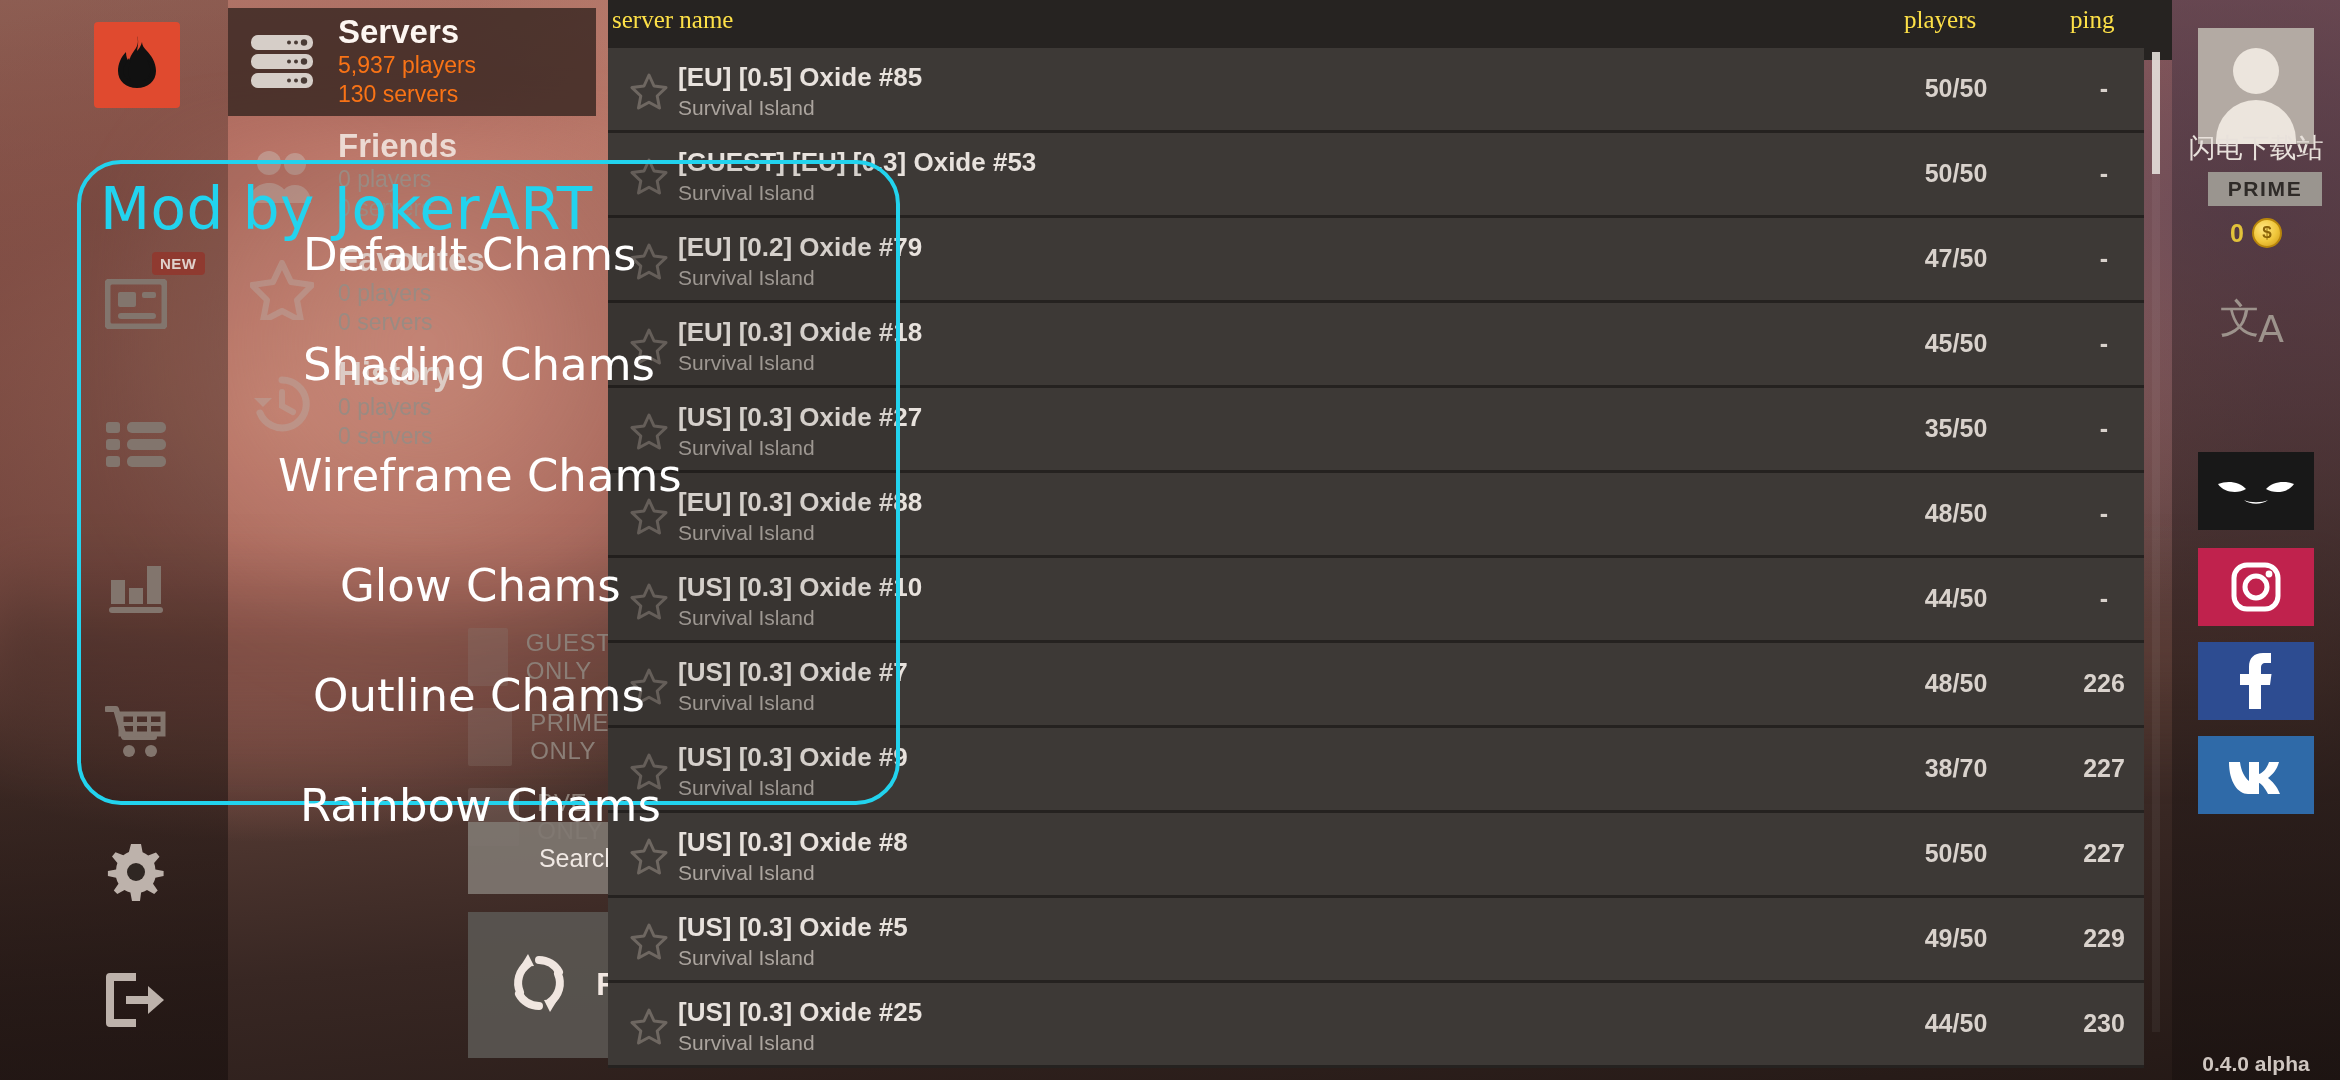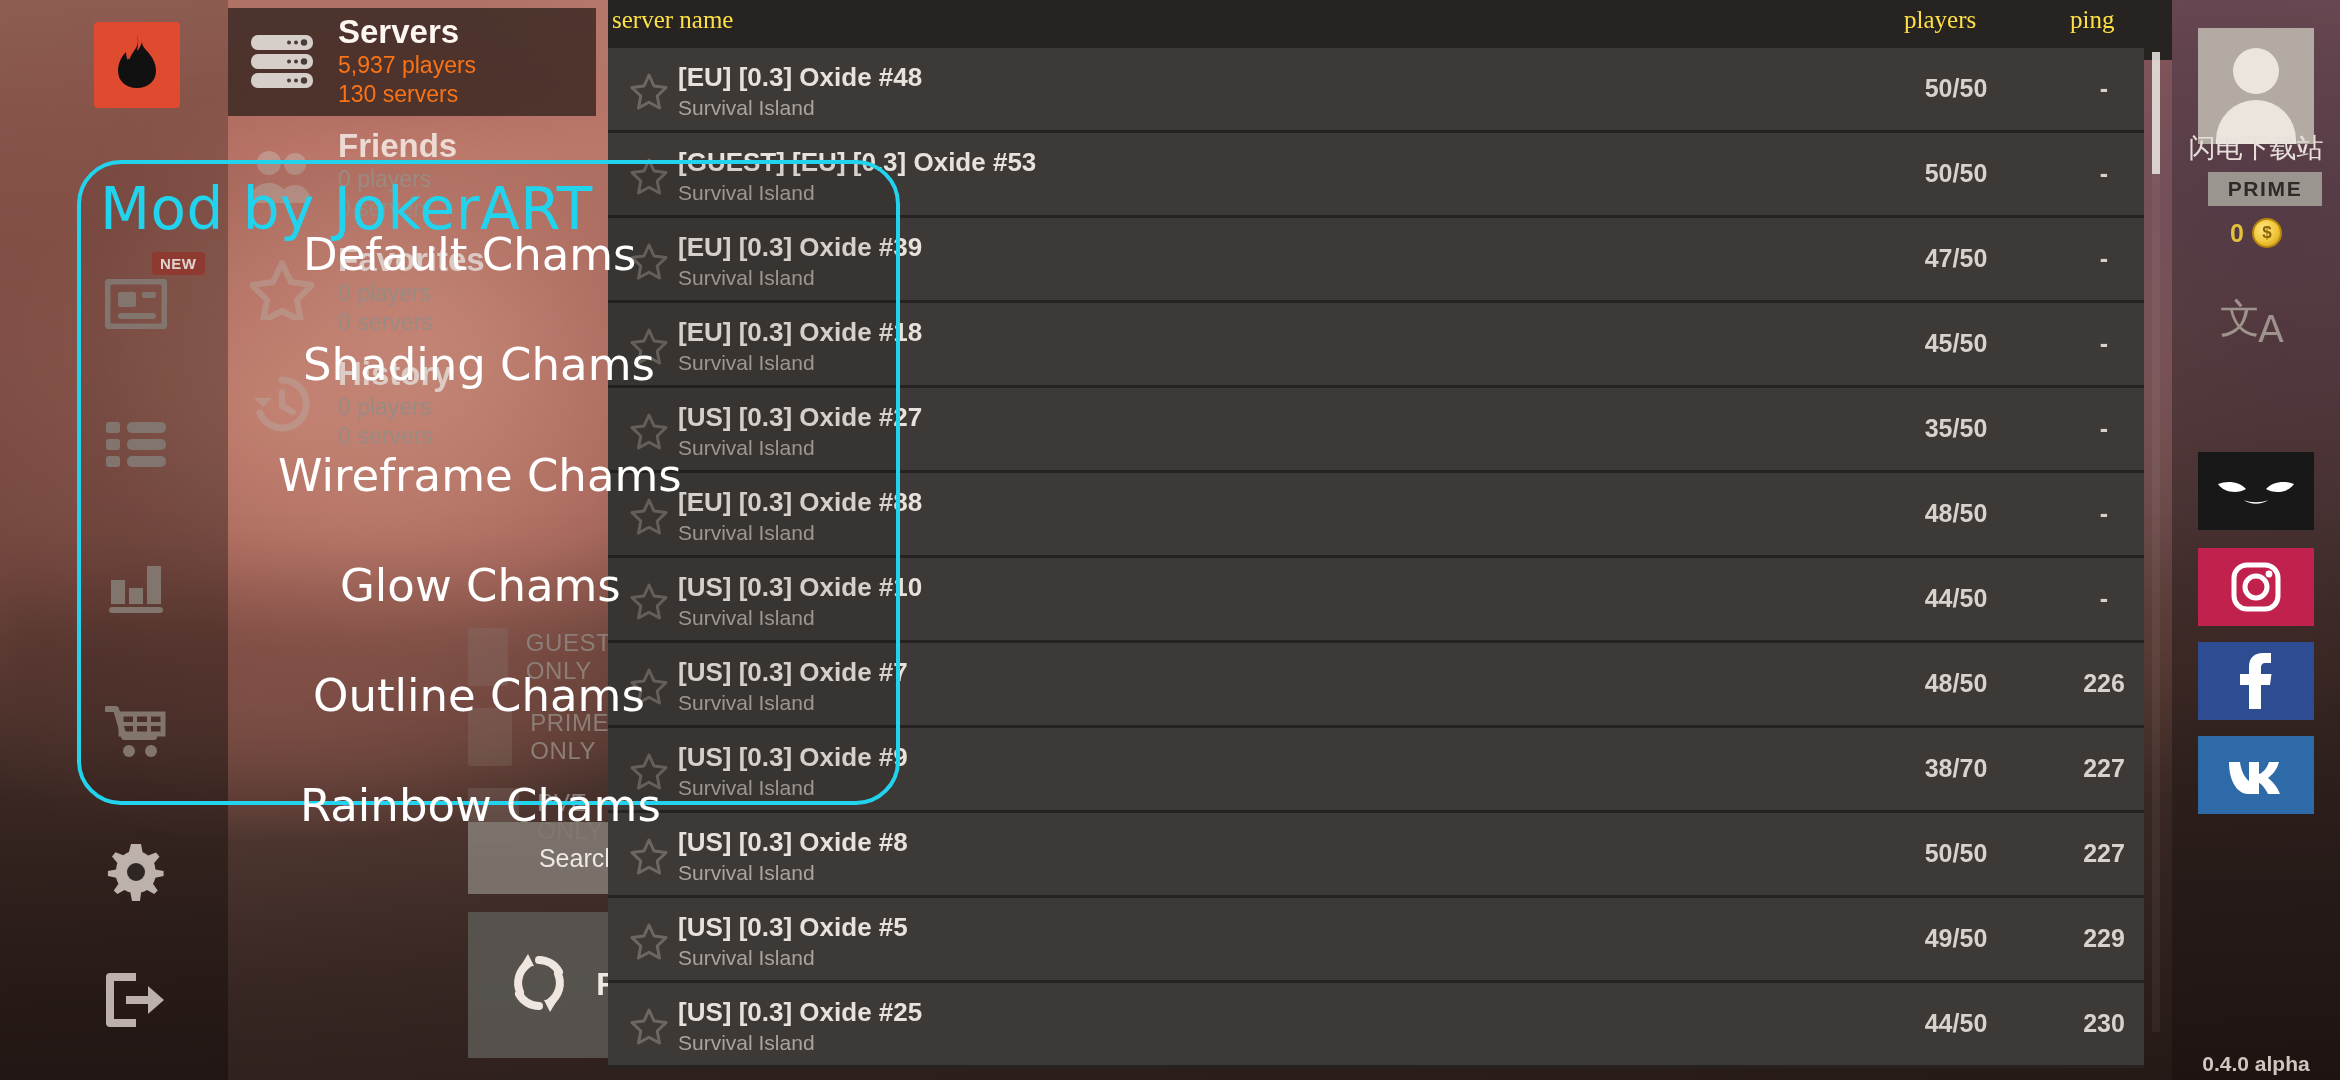--- a/index.html
+++ b/index.html
@@ -402,39 +402,39 @@
     <div class="thead">
       <div class="th-name">server name</div>
       <div class="th-players">players</div>
       <div class="th-ping">ping</div>
     </div>
     <div class="rows" id="rows">
         <div class="row">
           <div class="star"><svg width="38" height="38" viewBox="0 0 38 38">
               <path d="M19 3l5 11 12 1.6-8.8 8.4 2.3 12L19 30.2 8.5 36l2.3-12L2 15.6 14 14z" fill="none" stroke="#6e6761" stroke-width="3" stroke-linejoin="round"></path>
             </svg></div>
-          <div class="sname">[EU] [0.3] Oxide #48</div>
+          <div class="sname">[EU] [0.5] Oxide #85</div>
           <div class="smap">Survival Island</div>
           <div class="splayers">50/50</div>
           <div class="sping">-</div>
         </div>
         <div class="row">
           <div class="star"><svg width="38" height="38" viewBox="0 0 38 38">
               <path d="M19 3l5 11 12 1.6-8.8 8.4 2.3 12L19 30.2 8.5 36l2.3-12L2 15.6 14 14z" fill="none" stroke="#6e6761" stroke-width="3" stroke-linejoin="round"></path>
             </svg></div>
           <div class="sname">[GUEST] [EU] [0.3] Oxide #53</div>
           <div class="smap">Survival Island</div>
           <div class="splayers">50/50</div>
           <div class="sping">-</div>
         </div>
         <div class="row">
           <div class="star"><svg width="38" height="38" viewBox="0 0 38 38">
               <path d="M19 3l5 11 12 1.6-8.8 8.4 2.3 12L19 30.2 8.5 36l2.3-12L2 15.6 14 14z" fill="none" stroke="#6e6761" stroke-width="3" stroke-linejoin="round"></path>
             </svg></div>
-          <div class="sname">[EU] [0.3] Oxide #39</div>
+          <div class="sname">[EU] [0.2] Oxide #79</div>
           <div class="smap">Survival Island</div>
           <div class="splayers">47/50</div>
           <div class="sping">-</div>
         </div>
         <div class="row">
           <div class="star"><svg width="38" height="38" viewBox="0 0 38 38">
               <path d="M19 3l5 11 12 1.6-8.8 8.4 2.3 12L19 30.2 8.5 36l2.3-12L2 15.6 14 14z" fill="none" stroke="#6e6761" stroke-width="3" stroke-linejoin="round"></path>
             </svg></div>
           <div class="sname">[EU] [0.3] Oxide #18</div>
           <div class="smap">Survival Island</div>

